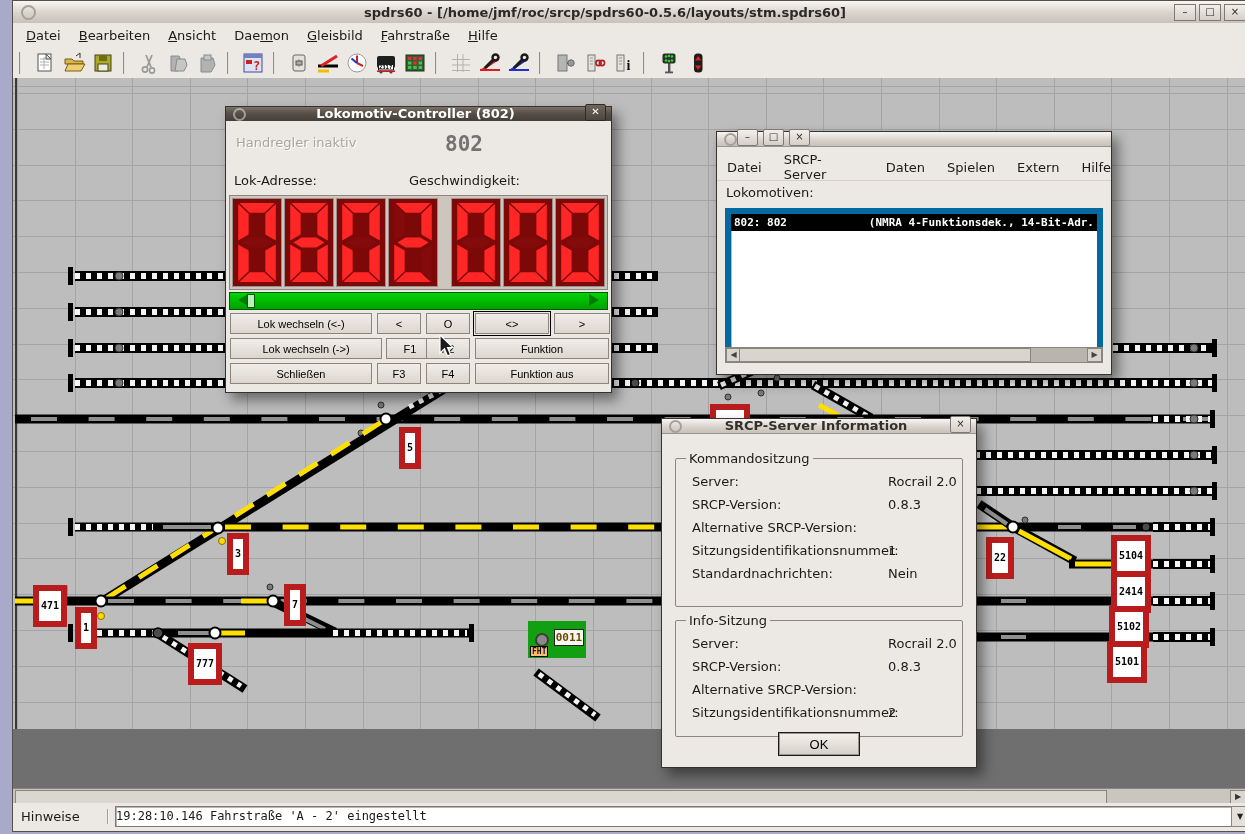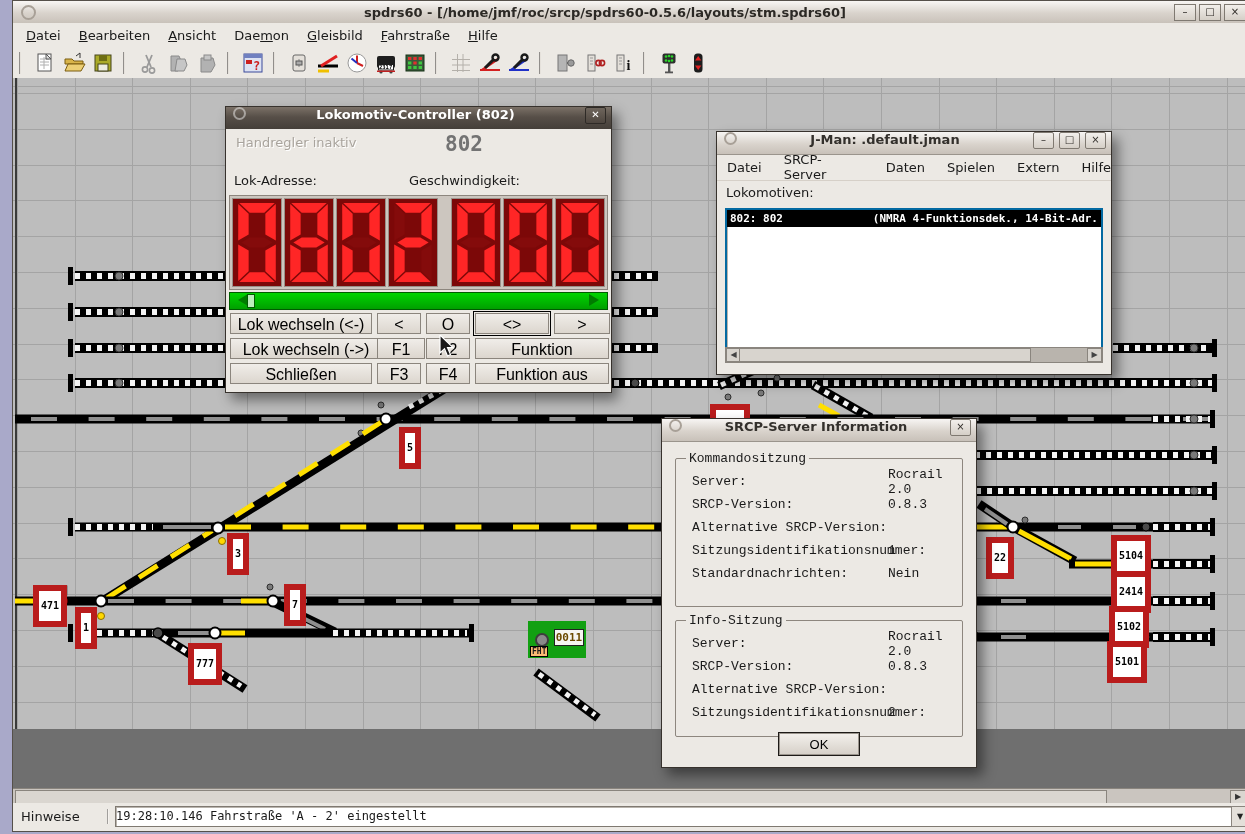--- a/index.html
+++ b/index.html
@@ -31,21 +31,21 @@
   svg.tracks{position:absolute;left:0;top:0;width:1245px;height:834px;pointer-events:none;}
   .track-label{position:absolute;background:#fff;border:6px solid #b91c1c;color:#000;
     font:bold 10px/12px "DejaVu Sans Mono",monospace;padding:9px 2px;z-index:3;}
   .fht-box{position:absolute;left:515px;top:620px;width:58px;height:37px;background:#12a012;z-index:3;}
   .fht-dot{position:absolute;left:7px;top:12px;width:10px;height:10px;border-radius:50%;background:#8a8a8a;border:2px solid #3d3d3d;}
   .fht-label{position:absolute;left:2px;top:25px;background:#fdba74;border:1px solid #000;font:bold 8px/9px "DejaVu Sans Mono",monospace;padding:0 1px;}
   .fht-value{position:absolute;left:26px;top:8px;width:28px;height:15px;background:#f6f6f2;border:1px solid #222;
     font:bold 11px/15px "DejaVu Sans Mono",monospace;text-align:center;color:#6b4a00;}
   
   .dlg{position:absolute;background:#ece9e4;border:1px solid #37322d;box-shadow:6px 7px 12px rgba(0,0,0,.45);}
-  .dlg-title{position:absolute;left:0;top:0;right:0;height:22px;display:flex;align-items:flex-start;}
+  .dlg-title{position:absolute;left:0;top:0;right:0;height:14px;display:flex;align-items:flex-end;}
   .dlg-title .t{flex:1;text-align:center;font-weight:bold;font-size:13px;}
   .dlg-title-active{background:linear-gradient(#7b7167,#574f48 45%,#453f39);color:#fff;}
   .dlg-title-inactive{background:linear-gradient(#f7f5f3,#d9d3cc 55%,#c8c1b9);color:#33302c;border-bottom:1px solid #9a948c;}
   .dlg-circle{width:9px;height:9px;border:2px solid rgba(255,255,255,.45);border-radius:50%;margin-left:7px;}
   .dlg-circle.dark{border-color:#a8a097;}
   .dlg-btn{width:19px;height:15px;border:1px solid #2e2a26;border-radius:2px;margin-right:5px;
     background:linear-gradient(#6e655c,#4e463f);color:#fff;font-size:10px;line-height:14px;text-align:center;}
   .dlg-btn.light{border:1px solid #7f7971;background:linear-gradient(#f2efeb,#d5cfc7);color:#33302c;}
   .dlg-body{position:absolute;left:0;top:22px;right:0;bottom:0;}
   
@@ -60,37 +60,37 @@
   .seg-group{display:flex;gap:2px;}
   .seg-spacer{width:13px;}
   .seg-cell{width:48px;background:#7c0808;border:1px solid #9a8f88;}
   .seg-cell svg{display:block;width:100%;height:100%;}
   .ctl-slider{position:absolute;left:3px;top:163px;right:3px;height:16px;background:linear-gradient(#00d400,#00a000);
     border:1px solid #005c00;}
   .sl-arrow-l{position:absolute;left:2px;top:1px;width:0;height:0;border:6px solid transparent;border-right:10px solid #007c00;}
   .sl-arrow-r{position:absolute;right:2px;top:1px;width:0;height:0;border:6px solid transparent;border-left:10px solid #007c00;}
   .sl-handle{position:absolute;left:17px;top:1px;width:6px;height:12px;background:#bdeebd;border:1px solid #005c00;}
   .ctl-btn{position:absolute;height:21px;background:linear-gradient(#f0ede9,#dcd6ce);border:1px solid #8b857d;
-    font-size:16px;text-align:center;line-height:19px;box-sizing:border-box;}
+    font-size:11px;text-align:center;line-height:19px;box-sizing:border-box;}
   .ctl-btn.focused{outline:1px solid #000;outline-offset:1px;}
   
   .jman{left:703px;top:130px;width:394px;height:242px;z-index:10;}
   .jm-menu{position:absolute;left:0;top:0;right:0;height:26px;display:flex;align-items:center;padding-left:10px;gap:22px;border-bottom:1px solid #d6d0c8;}
   .jm-listlabel{position:absolute;left:9px;top:31px;}
-  .jm-list{position:absolute;left:8px;top:54px;right:8px;height:139px;background:#fff;border:2px solid #0369a1;
+  .jm-list{position:absolute;left:8px;top:54px;right:8px;height:139px;background:#fff;border:6px solid #0369a1;
     box-shadow:inset 1px 1px 0 #b9b4ad;overflow:hidden;}
   .jm-row{display:flex;justify-content:space-between;background:#000;color:#fff;
     font:bold 11px/17px "DejaVu Sans Mono",monospace;padding:0 3px;white-space:nowrap;}
   .jm-hscroll{position:absolute;left:8px;right:8px;top:193px;height:14px;background:#b9b4ad;border:1px solid #8a857e;}
   .jm-harrow{position:absolute;top:0;width:13px;height:12px;background:#d8d4ce;border:1px solid #8a857e;
     font-size:8px;line-height:12px;text-align:center;color:#444;}
   .jm-hthumb{position:absolute;left:13px;top:0;width:290px;height:12px;background:#d8d4ce;border:1px solid #8a857e;}
   
   .srcp{left:648px;top:417px;width:314px;height:348px;z-index:12;}
-  .srcp fieldset{position:absolute;left:13px;right:13px;margin:0;border:1px solid #8d867e;border-radius:2px;padding:4px 0 0 16px;font-family:Liberation Mono, monospace;}
+  .srcp fieldset{position:absolute;left:13px;right:13px;margin:0;border:1px solid #8d867e;border-radius:2px;padding:4px 0 0 16px;}
   .srcp legend{font-size:13px;padding:0 3px;margin-left:-6px;}
   .srcp-row{display:flex;height:23px;align-items:center;}
   .srcp-row .l{width:196px;flex:none;}
   .ok-btn{position:absolute;left:50%;top:291px;transform:translateX(-50%);width:82px;height:24px;
     background:linear-gradient(#f4f1ed,#d5cfc7);border:1px solid #1d1a17;box-shadow:inset 0 0 0 1px #9a948c;
     text-align:center;line-height:22px;font-size:13px;}
   
   .hscroll{position:absolute;left:0;top:787px;width:1241px;height:15px;background:#cac5bf;border-top:1px solid #8a857e;}
   .h-thumb{position:absolute;left:2px;top:1px;width:1090px;height:12px;background:#dad6d0;border:1px solid #8a857e;}
   .h-arrow{position:absolute;right:8px;top:1px;width:14px;height:12px;background:#dad6d0;border:1px solid #8a857e;
@@ -470,21 +470,20 @@
 
   <div class="fht-box">
     <span class="fht-dot"></span>
     <span class="fht-label">FHT</span>
     <span class="fht-value">0011</span>
   </div>
 
   <div class="dlg jman">
     <div class="dlg-title dlg-title-inactive">
       <span class="dlg-circle dark"></span>
-      <span class="t">J-Man: .default.jman</span>
       <span class="dlg-btn light">–</span>
       <span class="dlg-btn light">□</span>
       <span class="dlg-btn light">×</span>
     </div>
     <div class="dlg-body">
       <div class="jm-menu" id="jm-menu">
           <span>Datei</span>
           <span>SRCP-Server</span>
           <span>Daten</span>
           <span>Spielen</span>
@@ -606,21 +605,21 @@
         <span class="sl-handle"></span>
         <span class="sl-arrow-r"></span>
       </div>
       <div id="ctl-buttons">
           <button class="ctl-btn" style="left: 4px; top: 184px; width: 142px;">Lok wechseln (&lt;-)</button>
           <button class="ctl-btn" style="left: 151px; top: 184px; width: 44px;">&lt;</button>
           <button class="ctl-btn" style="left: 200px; top: 184px; width: 44px;">O</button>
           <button class="ctl-btn focused" style="left: 249px; top: 184px; width: 74px;">&lt;&gt;</button>
           <button class="ctl-btn" style="left: 328px; top: 184px; width: 56px;">&gt;</button>
           <button class="ctl-btn" style="left: 4px; top: 209px; width: 152px;">Lok wechseln (-&gt;)</button>
-          <button class="ctl-btn" style="left: 151px; top: 209px; width: 48px;">F1</button>
+          <button class="ctl-btn" style="left: 160px; top: 209px; width: 48px;">F1</button>
           <button class="ctl-btn" style="left: 200px; top: 209px; width: 44px;">F2</button>
           <button class="ctl-btn" style="left: 249px; top: 209px; width: 134px;">Funktion</button>
           <button class="ctl-btn" style="left: 4px; top: 234px; width: 142px;">Schließen</button>
           <button class="ctl-btn" style="left: 151px; top: 234px; width: 44px;">F3</button>
           <button class="ctl-btn" style="left: 200px; top: 234px; width: 44px;">F4</button>
           <button class="ctl-btn" style="left: 249px; top: 234px; width: 134px;">Funktion aus</button>
         </div>
     </div>
   </div>
 

